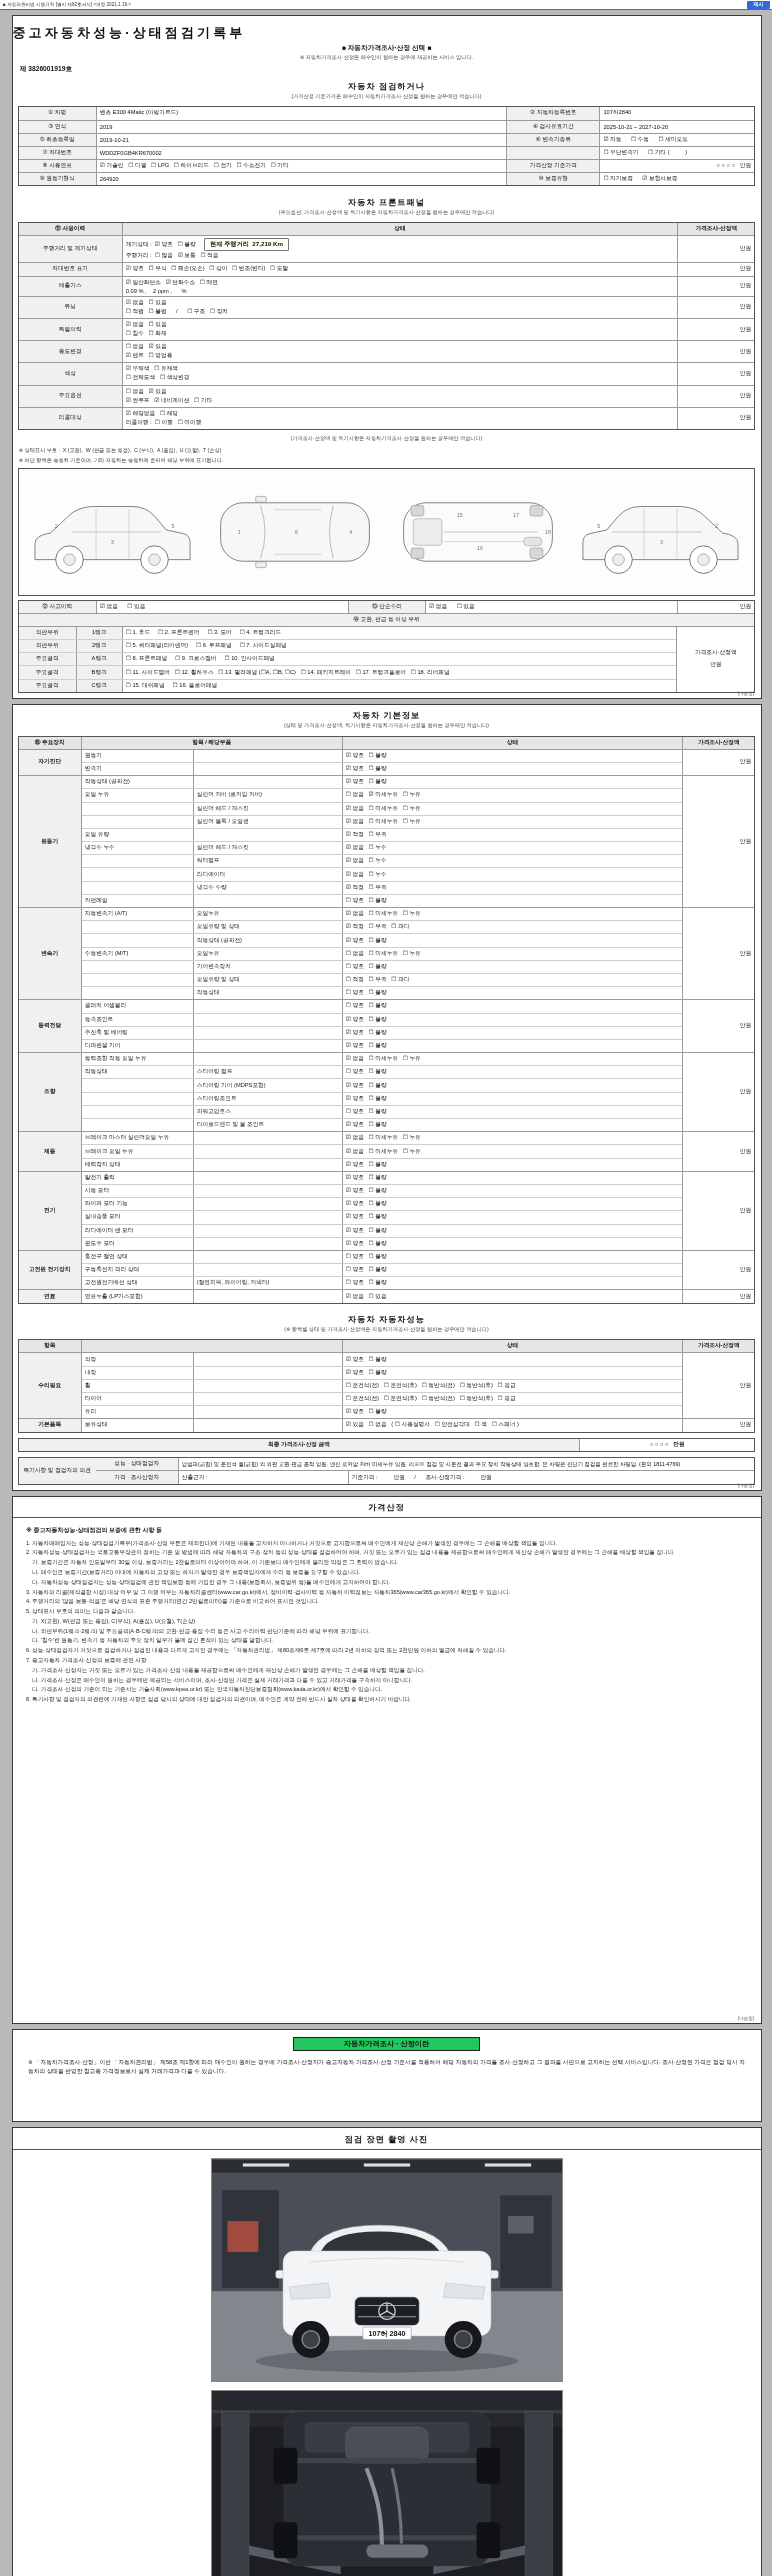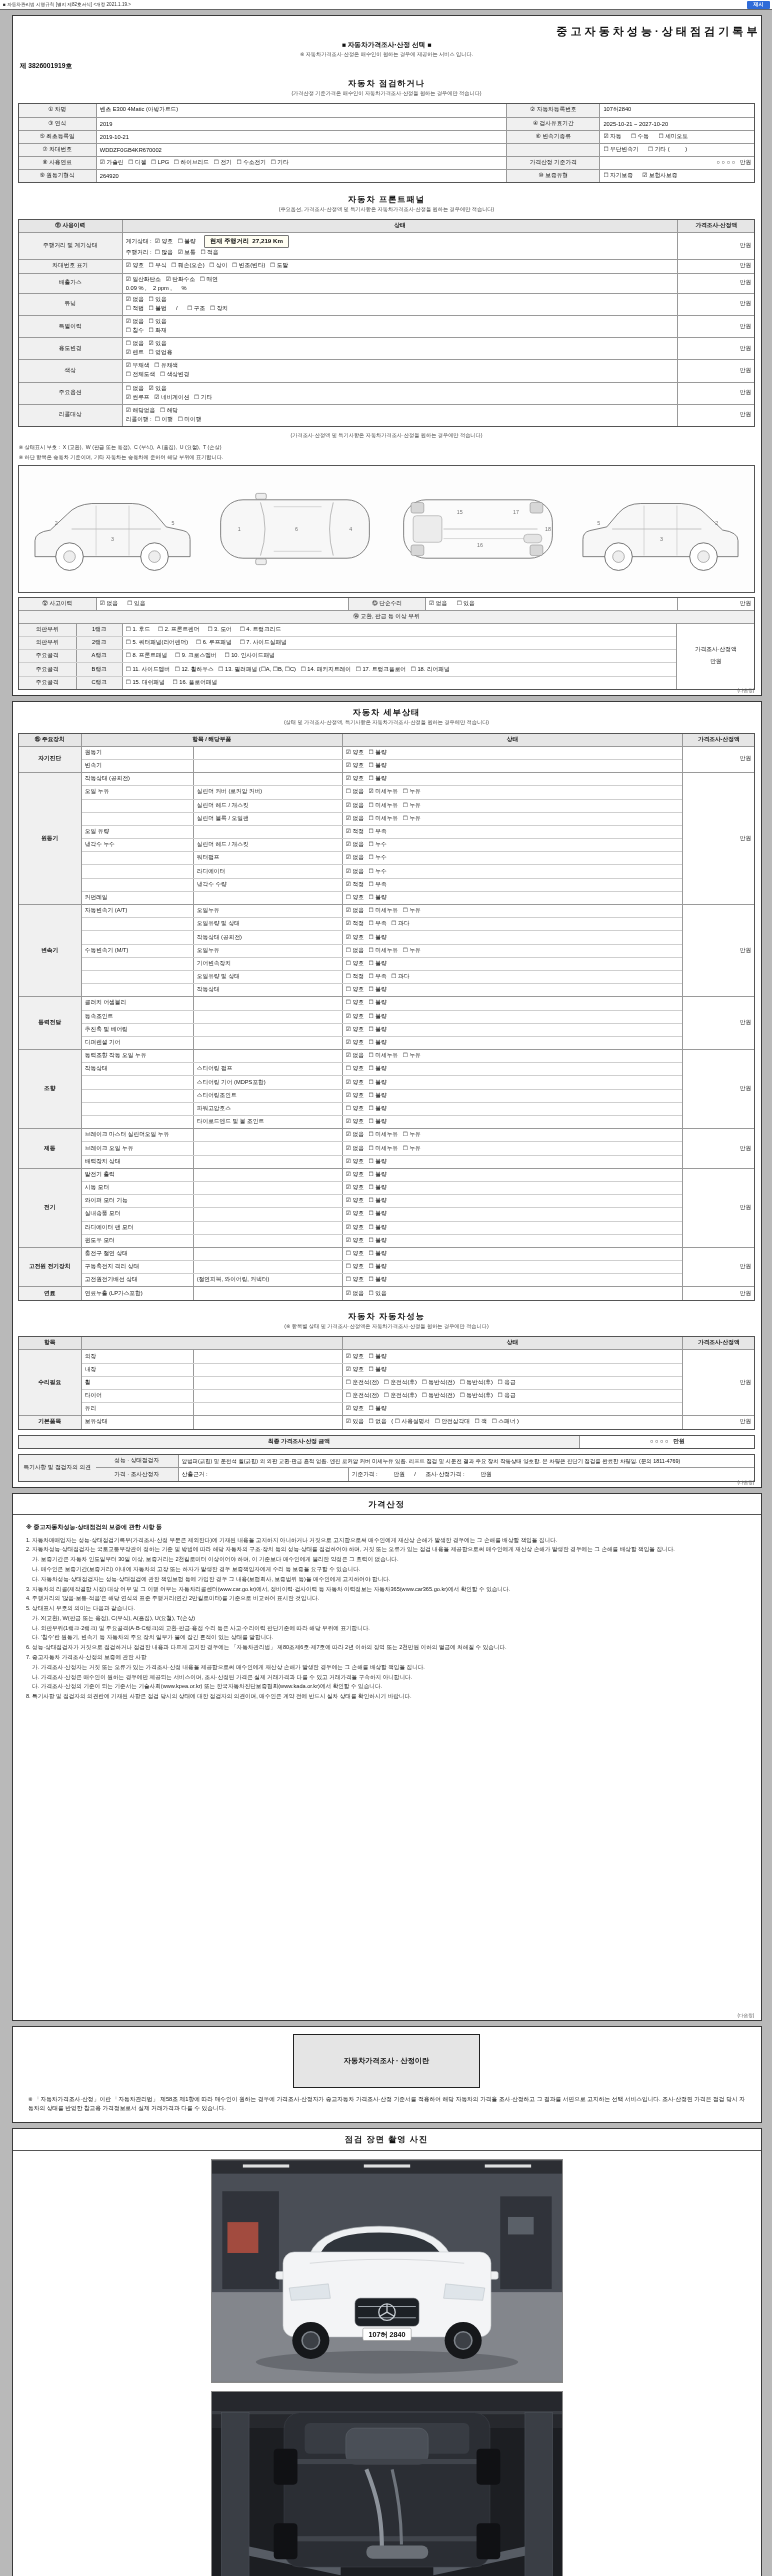--- a/index.html
+++ b/index.html
@@ -20,21 +20,21 @@
     background:#2f6bd8;color:#fff;font-size:5.2px;line-height:7.2px;
     padding:0.5px 6.2px;border-radius:1px;font-weight:bold;cursor:pointer;
   }
   
   .sheet{
     width:750px;margin:5.2px auto;background:#fff;
     border:1px solid #3a3a3a;box-sizing:border-box;position:relative;
   }
   .sec-title{text-align:center;font-size:8.2px;font-weight:bold;letter-spacing:1px;padding:5.2px 0 1px;}
   .sec-note{text-align:center;font-size:5.2px;color:#444;padding:0 0 3.1px;}
-  .doc-title{text-align:right;font-size:11px;font-weight:bold;letter-spacing:3.1px;padding-top:7.2px;}
+  .doc-title{text-align:left;font-size:13px;font-weight:bold;letter-spacing:3.1px;padding-top:7.2px;}
   .doc-sub{text-align:center;font-size:6.7px;font-weight:bold;padding-top:2.1px;}
   .doc-note{text-align:center;font-size:5.2px;color:#444;padding:1px 0 3.1px;}
   .doc-no{font-size:6.7px;font-weight:bold;padding:1px 7.2px 2.1px;}
   .cont-mark{position:absolute;right:6.2px;bottom:2.1px;font-size:4.6px;color:#555;}
   
   .box{margin:3.1px 5.2px 5.2px;border:0.6px solid #555;}
   .frow{display:flex;border-top:0.5px solid #9a9a9a;align-items:stretch;}
   .frow:first-child{border-top:none;}
   .cell{
     padding:2.1px 3.1px;font-size:5.7px;border-left:0.5px solid #9a9a9a;
@@ -83,21 +83,21 @@
   .legend{font-size:5.2px;color:#333;padding:1.5px 6.2px;white-space:pre-wrap;}
   .diagram-row{display:flex;justify-content:space-around;align-items:center;padding:4.1px 2.1px;border:0.6px solid #555;margin:3.1px 5.2px;background:#fdfdfd;}
   .dg-num{font-size:10px;fill:#777;}
   
   .notices-body{padding:5.2px 13.4px 9.3px;}
   .notice-sub{font-size:6px;font-weight:bold;padding:2.1px 0 4.1px;}
   .notice-line{font-size:5.6px;line-height:1.75;color:#1c1c1c;white-space:pre-wrap;text-align:justify;}
   
   .pi-btn{
     width:185px;margin:7.2px auto 4.1px;border:0.8px solid #222;text-align:center;
-    font-size:7.2px;font-weight:bold;padding:21px 0;background:#e5e5e5;
+    font-size:7.2px;font-weight:bold;padding:1px 0;background:#22c55e;
   }
   .pi-body{font-size:5.7px;line-height:1.7;padding:2.1px 15.5px 8.2px;text-align:justify;white-space:pre-wrap;}
   
   .photo-wrap{display:flex;flex-direction:column;align-items:center;gap:8.2px;padding:8.2px 0 12.4px;}
   .photo-frame{border:0.5px solid #888;line-height:0;}
   .sign-title{border-bottom:0.6px solid #555;}
   
   #sheet-main{min-height:554px;}
   #sheet-detail{min-height:757px;}
   #sheet-notices{min-height:528px;}
@@ -378,21 +378,21 @@
         </div>
       </div>
     </div>
   </div>
 
   <div class="cont-mark">(다음장)</div>
 </div>
 
 <div class="sheet" id="sheet-detail">
 
-  <div class="sec-title">자동차 세부상태</div>
+  <div class="sec-title">자동차 기본정보</div>
   <div class="sec-note">(상태 및 가격조사·산정액, 특기사항은 자동차가격조사·산정을 원하는 경우에만 적습니다)</div>
 
   <div class="box">
     <div class="frow thead">
       <div class="cell" style="width:62px;">⑮ 주요장치</div>
       <div class="cell" style="width:261px;">항목 / 해당부품</div>
       <div class="cell grow">상태</div>
       <div class="cell" style="width:72px;">가격조사·산정액</div>
     </div>
 

